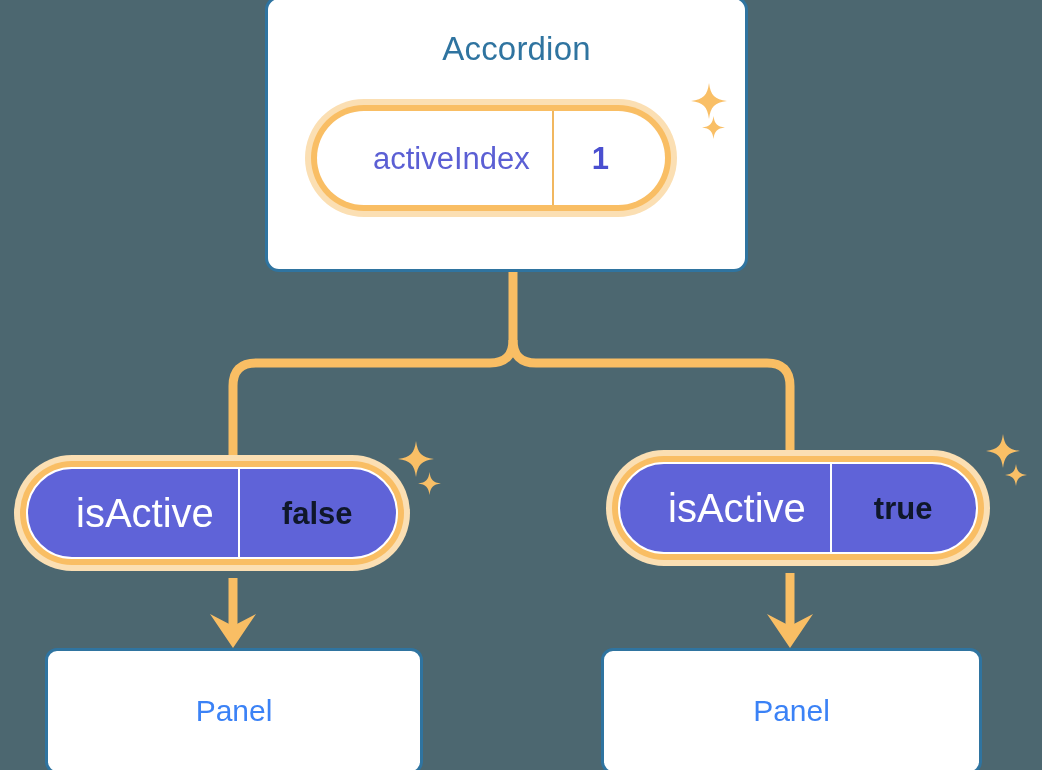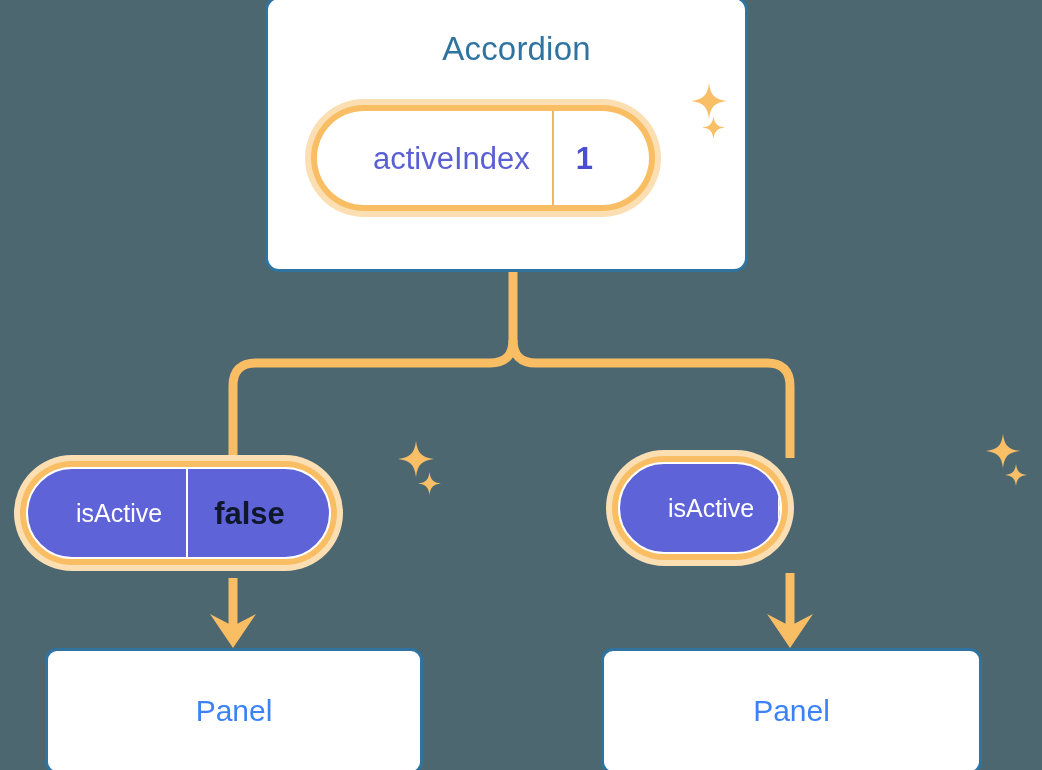--- a/index.html
+++ b/index.html
@@ -106,20 +106,21 @@
     background: #f9be64;
     padding: 6px;
     display: inline-flex;
   }
   
   .pill-body {
     border-radius: 999px;
     display: inline-flex;
     align-items: stretch;
     overflow: hidden;
+    gap: 16px;
   }
 
   .pill-key, .pill-val {
     display: flex;
     align-items: center;
     justify-content: center;
     line-height: 1;
     white-space: nowrap;
   }
 
@@ -143,21 +144,21 @@
   }
 
   
   .pill-child .pill-body {
     background: #5f63d8;
     height: 92px;
     border: 2px solid #ffffff;
   }
   .pill-child .pill-key {
     color: #ffffff;
-    font-size: 25px;
+    font-size: 40px;
     padding: 0 24px 0 48px;
     border-right: 2px solid #ffffff;
   }
   .pill-child .pill-val {
     color: #0f172a;
     font-size: 31px;
     font-weight: 700;
     padding: 0 44px 0 26px;
   }
 
@@ -225,20 +226,21 @@
         </div>
       </div>
     </div>
   </div>
 
   <div class="pill-wrap pill-child" id="pill-true">
     <div class="pill-halo">
       <div class="pill-ring">
         <div class="pill-body">
           <span class="pill-key">isActive</span>
+          <span class="pill-val">true</span>
         </div>
       </div>
     </div>
   </div>
 
   <div class="panel-card" id="panel-left">
     <div class="panel-title">Panel</div>
   </div>
 
   <div class="panel-card" id="panel-right">

